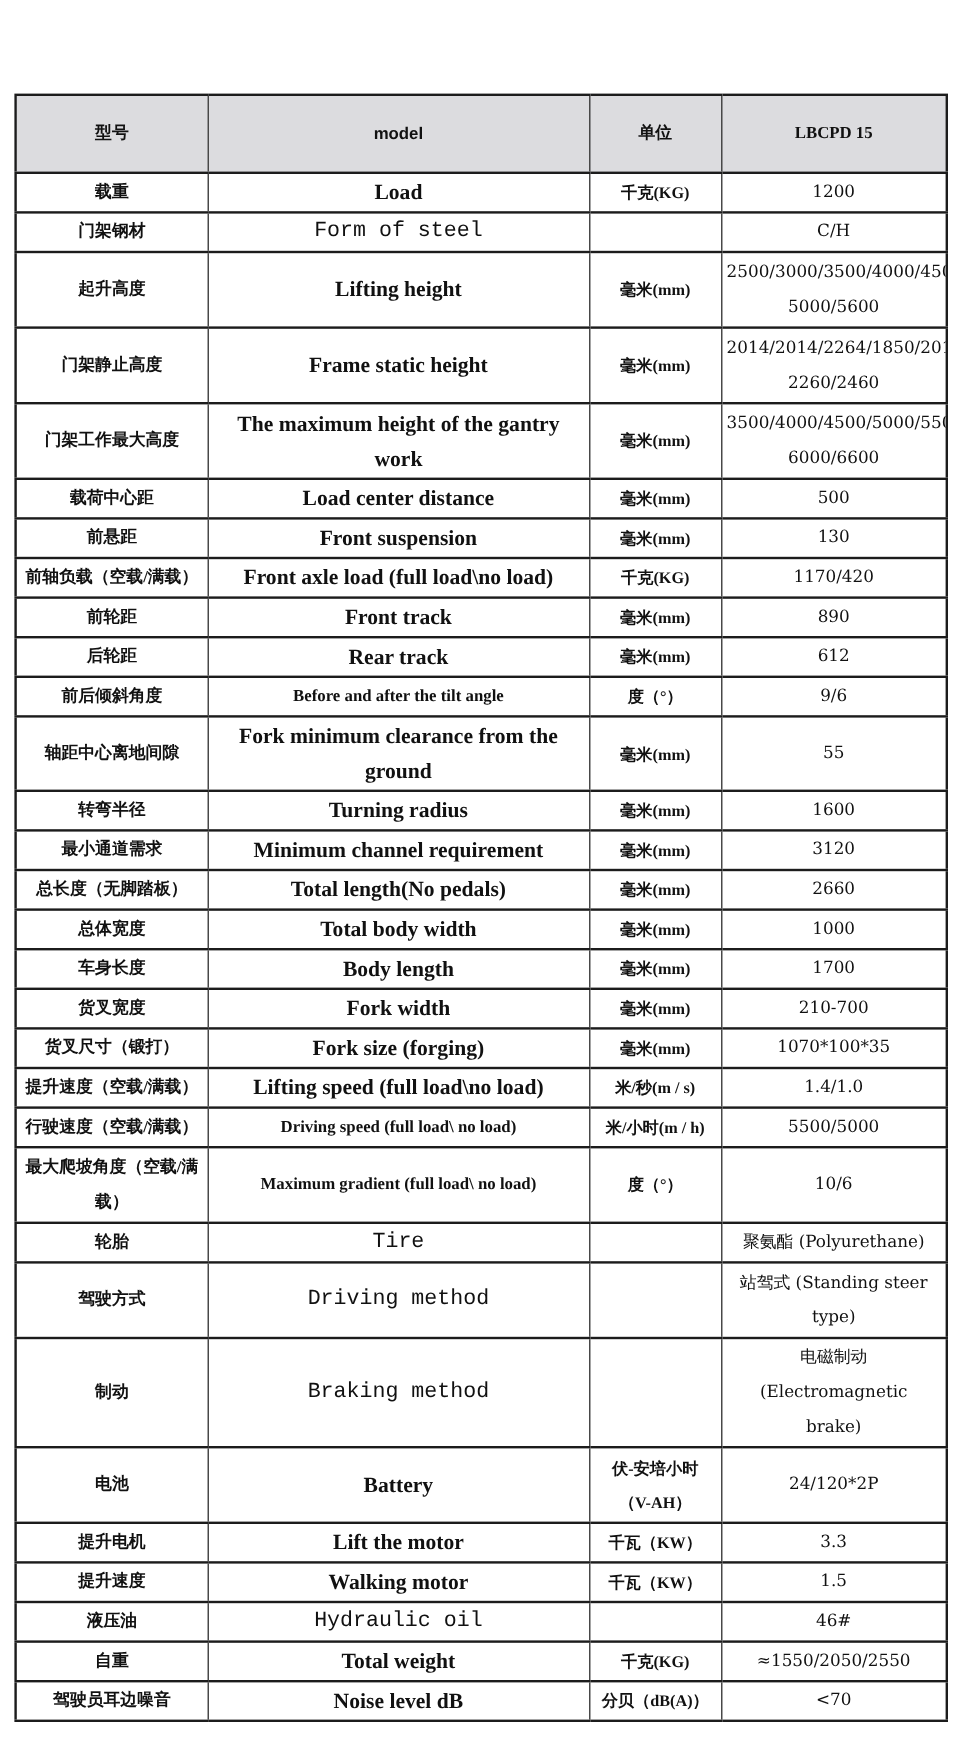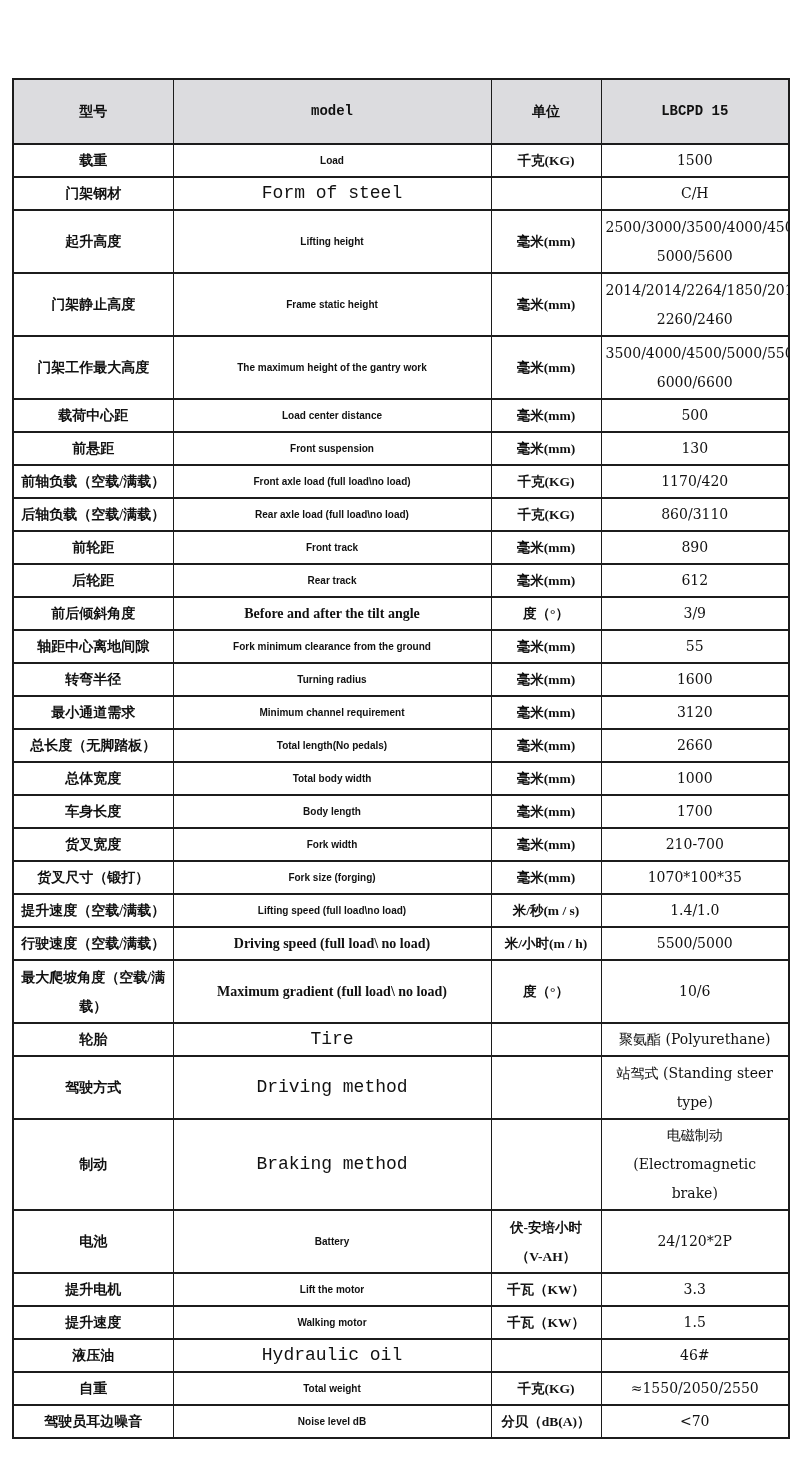--- a/index.html
+++ b/index.html
@@ -47,23 +47,23 @@
   .spec tbody tr { height: 32px; }
   .spec tbody tr.tall { height: 63px; }
 
   
   .zh {
     font-family: "Liberation Serif", serif;
     font-weight: bold;
     font-size: 14px;
   }
   .en {
-    font-family: Liberation Sans, sans-serif;
-    font-weight: bold;
-    font-size: 10px;
+    font-family: Liberation Serif, serif;
+    font-weight: bold;
+    font-size: 18px;
     margin-left: 15px;
   }
   .en-mono {
     font-family: "Liberation Mono", "DejaVu Sans Mono", monospace;
     font-weight: normal;
     font-size: 18px;
   }
   .en-serif {
     font-family: "Liberation Serif", serif;
     font-weight: bold;
@@ -74,25 +74,25 @@
     font-weight: bold;
     font-size: 13.5px;
     margin-top: 19px;
   }
   .value {
     font-family: "DejaVu Serif", "Liberation Serif", serif;
     font-weight: normal;
     font-size: 14px;
   }
   th.h-model {
-    font-family: Liberation Mono, monospace;
+    font-family: Liberation Sans, sans-serif;
     font-weight: bold;
   }
   th.h-value {
-    font-family: Liberation Mono, monospace;
+    font-family: Liberation Serif, serif;
     font-weight: bold;
   }
 </style>
 </head>
 <body>
 
 <div class="page">
   <table class="spec">
     <colgroup>
       <col style="width:160px">
@@ -106,21 +106,21 @@
         <th class="h-model">model</th>
         <th class="zh">单位</th>
         <th class="h-value">LBCPD 15</th>
       </tr>
     </thead>
     <tbody id="spec-body">
         <tr>
           <td class="zh">载重</td>
           <td class="en">Load</td>
           <td class="unit">千克(KG)</td>
-          <td class="value">1500</td>
+          <td class="value">1200</td>
         </tr>
         <tr>
           <td class="zh">门架钢材</td>
           <td class="en-mono">Form of steel</td>
           <td class="unit"></td>
           <td class="value">C/H</td>
         </tr>
         <tr class="tall">
           <td class="zh">起升高度</td>
           <td class="en">Lifting height</td>
@@ -154,42 +154,36 @@
           <td class="unit">毫米(mm)</td>
           <td class="value">130</td>
         </tr>
         <tr>
           <td class="zh">前轴负载（空载/满载）</td>
           <td class="en">Front axle load (full load\no load)</td>
           <td class="unit">千克(KG)</td>
           <td class="value">1170/420</td>
         </tr>
         <tr>
-          <td class="zh">后轴负载（空载/满载）</td>
-          <td class="en">Rear axle load (full load\no load)</td>
-          <td class="unit">千克(KG)</td>
-          <td class="value">860/3110</td>
-        </tr>
-        <tr>
           <td class="zh">前轮距</td>
           <td class="en">Front track</td>
           <td class="unit">毫米(mm)</td>
           <td class="value">890</td>
         </tr>
         <tr>
           <td class="zh">后轮距</td>
           <td class="en">Rear track</td>
           <td class="unit">毫米(mm)</td>
           <td class="value">612</td>
         </tr>
         <tr>
           <td class="zh">前后倾斜角度</td>
           <td class="en-serif">Before and after the tilt angle</td>
           <td class="unit">度（°）</td>
-          <td class="value">3/9</td>
+          <td class="value">9/6</td>
         </tr>
         <tr>
           <td class="zh">轴距中心离地间隙</td>
           <td class="en">Fork minimum clearance from the ground</td>
           <td class="unit">毫米(mm)</td>
           <td class="value">55</td>
         </tr>
         <tr>
           <td class="zh">转弯半径</td>
           <td class="en">Turning radius</td>

